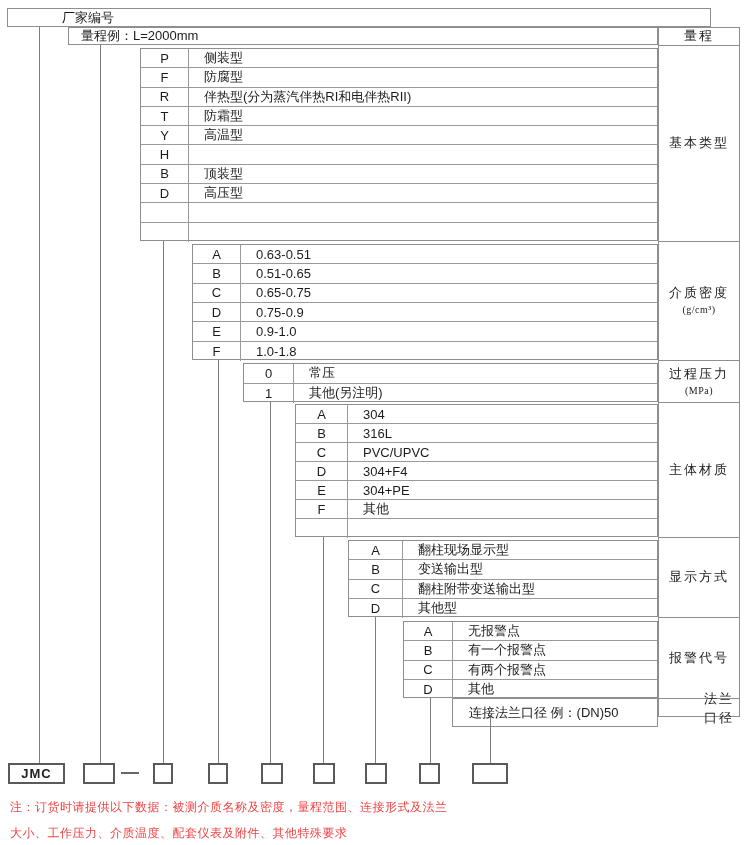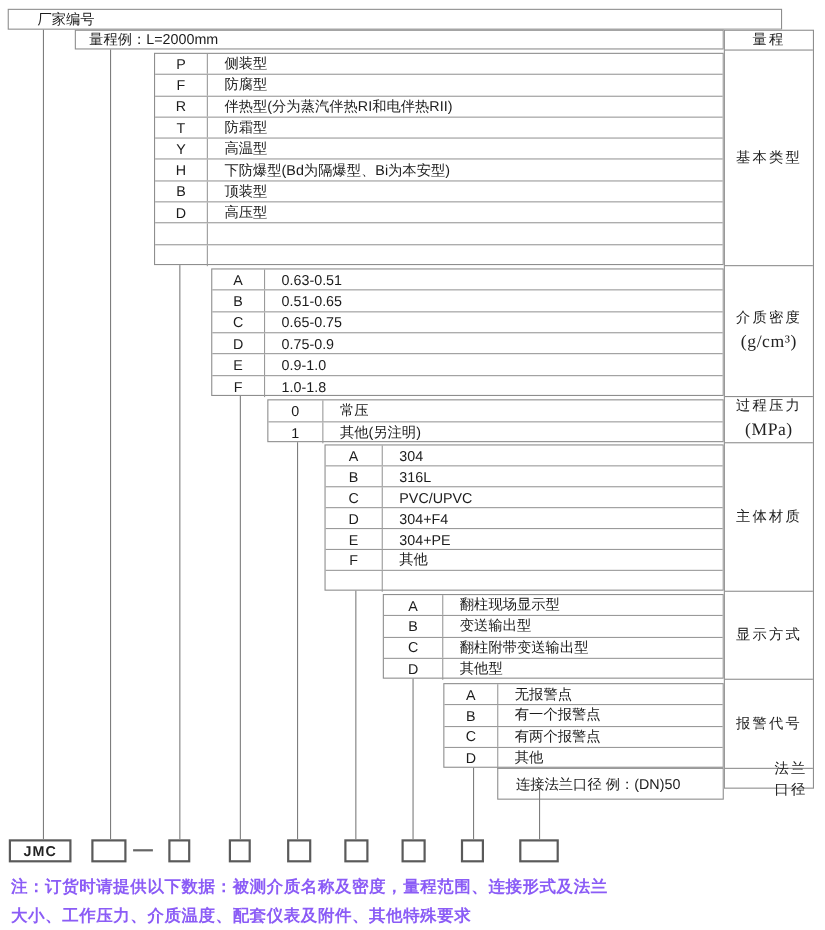--- a/index.html
+++ b/index.html
@@ -7,21 +7,21 @@
          font-family:"Liberation Sans","DejaVu Sans",sans-serif;color:#1c1c1c;}
   .abs{position:absolute;box-sizing:border-box;}
   .tbl{border:1px solid #8e8e8e;background:#fff;}
   .row{display:flex;box-sizing:border-box;border-bottom:1px solid #9a9a9a;align-items:stretch;}
   .row:last-child{border-bottom:none;}
   .code{box-sizing:border-box;border-right:1px solid #9a9a9a;display:flex;align-items:center;
         justify-content:center;font-size:13px;}
   .desc{display:flex;align-items:center;padding-left:15px;font-size:13px;white-space:nowrap;}
   
   #maker-row{left:7px;top:8px;width:704px;height:19px;border:1px solid #8e8e8e;
-             display:flex;align-items:center;padding-left:26px;font-size:13px;}
+             display:flex;align-items:center;padding-left:54px;font-size:13px;}
   #range-row{left:68px;top:27px;width:590px;height:18px;border:1px solid #8e8e8e;
              display:flex;align-items:center;padding-left:12px;font-size:13px;}
   
   #sec-basic   {left:140px;top:48px; width:518px;height:193px;}
   #sec-basic .row{height:19.3px;}   #sec-basic .code{width:48px;}
   #sec-density {left:192px;top:244px;width:466px;height:116px;}
   #sec-density .row{height:19.33px;} #sec-density .code{width:48px;}
   #sec-pressure{left:243px;top:363px;width:415px;height:39px;}
   #sec-pressure .row{height:19.5px;} #sec-pressure .code{width:50px;}
   #sec-material{left:295px;top:404px;width:363px;height:133px;}
@@ -32,21 +32,21 @@
   #sec-alarm .row{height:19.25px;}  #sec-alarm .code{width:49px;}
   #flange-row{left:452px;top:698px;width:206px;height:29px;border:1px solid #8e8e8e;
               display:flex;align-items:center;padding-left:16px;font-size:13px;white-space:nowrap;}
   
   #labelcol{left:658px;top:27px;width:82px;height:690px;border:1px solid #8e8e8e;background:#fff;}
   .lseg{box-sizing:border-box;border-bottom:1px solid #8e8e8e;display:flex;flex-direction:column;
         align-items:center;justify-content:center;text-align:center;
         font-family:"Liberation Serif","DejaVu Serif",serif;font-size:13px;color:#222;
         letter-spacing:2px;line-height:1.45;}
   .lseg:last-child{border-bottom:none;}
-  .sub{letter-spacing:0.5px;font-size:16px;}
+  .sub{letter-spacing:0.5px;font-size:10px;}
   #lseg-range{height:18px;} #lseg-basic{height:196px;} #lseg-density{height:119px;}
   #lseg-pressure{height:42px;} #lseg-material{height:135px;} #lseg-display{height:80px;}
   #lseg-alarm{height:81px;} #lseg-flange{height:19px;margin-left:40px;}
   
   .vline{width:1px;background:#7d7d7d;}
   #c-jmc{left:39px;top:27px;height:736px;}   #c-range{left:100px;top:45px;height:718px;}
   #c-basic{left:163px;top:241px;height:522px;} #c-density{left:218px;top:360px;height:403px;}
   #c-pressure{left:270px;top:402px;height:361px;} #c-material{left:323px;top:537px;height:226px;}
   #c-display{left:375px;top:617px;height:146px;} #c-alarm{left:430px;top:698px;height:65px;}
   #c-flange{left:490px;top:717px;height:46px;}
@@ -54,21 +54,21 @@
   .cbox{top:763px;height:21px;border:2px solid #5a5a5a;background:#fff;}
   #box-jmc{left:8px;width:57px;display:flex;align-items:center;justify-content:center;
            font-weight:bold;font-size:13px;letter-spacing:1px;color:#222;}
   #box-range{left:83px;width:32px;}
   #dash{left:121px;top:772px;width:18px;height:2px;background:#666;}
   #box-basic{left:153px;width:20px;}  #box-density{left:208px;width:20px;}
   #box-pressure{left:261px;width:22px;} #box-material{left:313px;width:22px;}
   #box-display{left:365px;width:22px;} #box-alarm{left:419px;width:21px;}
   #box-flange{left:472px;width:36px;}
   
-  #note{left:10px;top:794px;width:735px;color:#8b5cf6;font-weight:bold;font-size:15px;
+  #note{left:10px;top:794px;width:735px;color:#ef4444;font-weight:normal;font-size:12px;
         line-height:26px;letter-spacing:0.5px;}
 </style>
 </head>
 <body>
 
 <div id="stage">
 
   <div id="maker-row" class="abs">
     <span>厂家编号</span>
   </div>
@@ -92,21 +92,20 @@
     <div class="row">
         <span class="code">T</span>
         <span class="desc">防霜型</span>
       </div>
     <div class="row">
         <span class="code">Y</span>
         <span class="desc">高温型</span>
       </div>
     <div class="row">
         <span class="code">H</span>
-        <span class="desc">下防爆型(Bd为隔爆型、Bi为本安型)</span>
       </div>
     <div class="row">
         <span class="code">B</span>
         <span class="desc">顶装型</span>
       </div>
     <div class="row">
         <span class="code">D</span>
         <span class="desc">高压型</span>
       </div>
     <div class="row">

